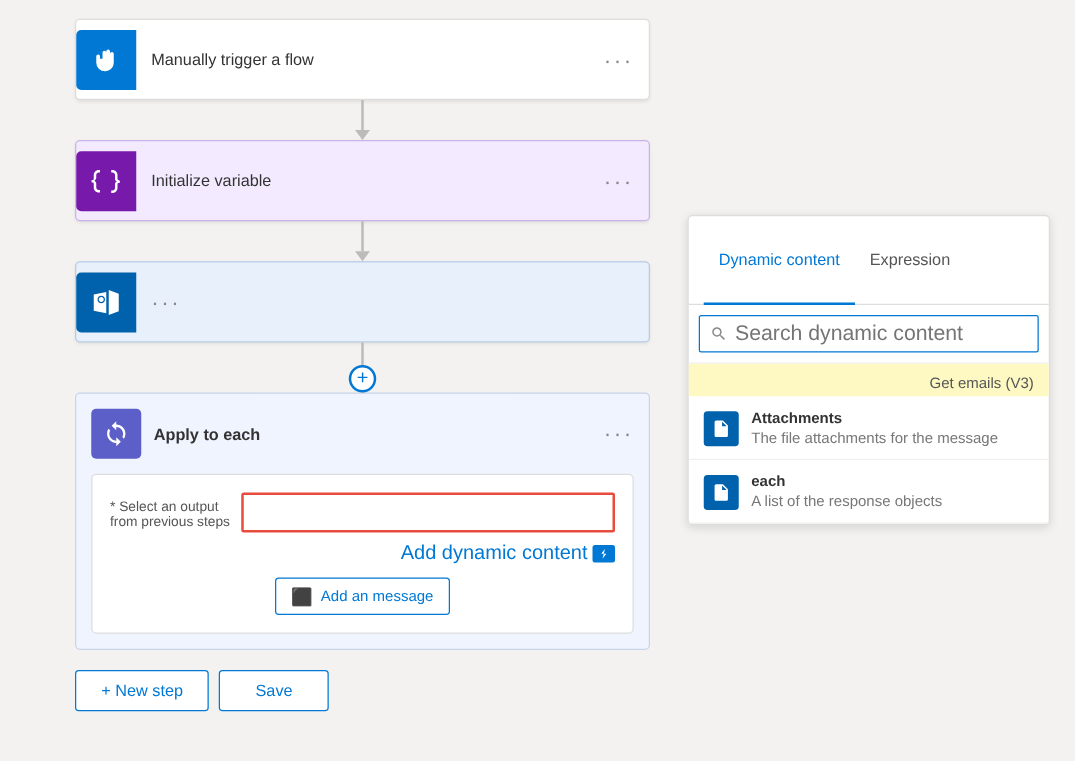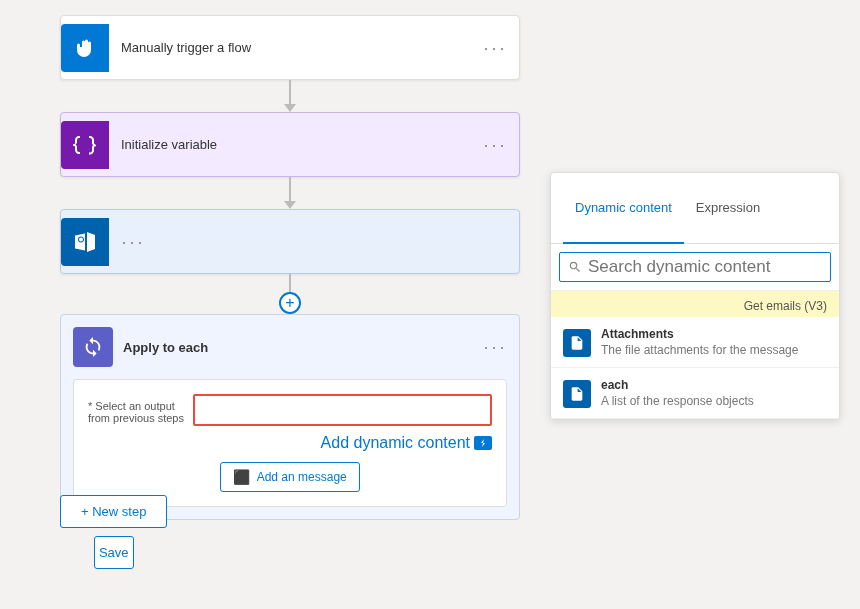--- a/index.html
+++ b/index.html
@@ -257,35 +257,34 @@
     }
 
     
     .bottom-buttons {
       position: absolute;
       bottom: 40px;
       left: 60px;
       display: flex;
       gap: 8px;
       align-items: center;
-      flex-direction: column;
     }
 
     .btn-new-step {
       padding: 8px 20px;
       border: 1px solid #0078d4;
       border-radius: 3px;
       background: #fff;
       color: #0078d4;
       font-size: 13px;
       cursor: pointer;
     }
 
     .btn-save {
-      padding: 8px 4px;
+      padding: 8px 28px;
       border: 1px solid #0078d4;
       border-radius: 3px;
       background: #fff;
       color: #0078d4;
       font-size: 13px;
       cursor: pointer;
     }
 
     
     .dynamic-panel {

